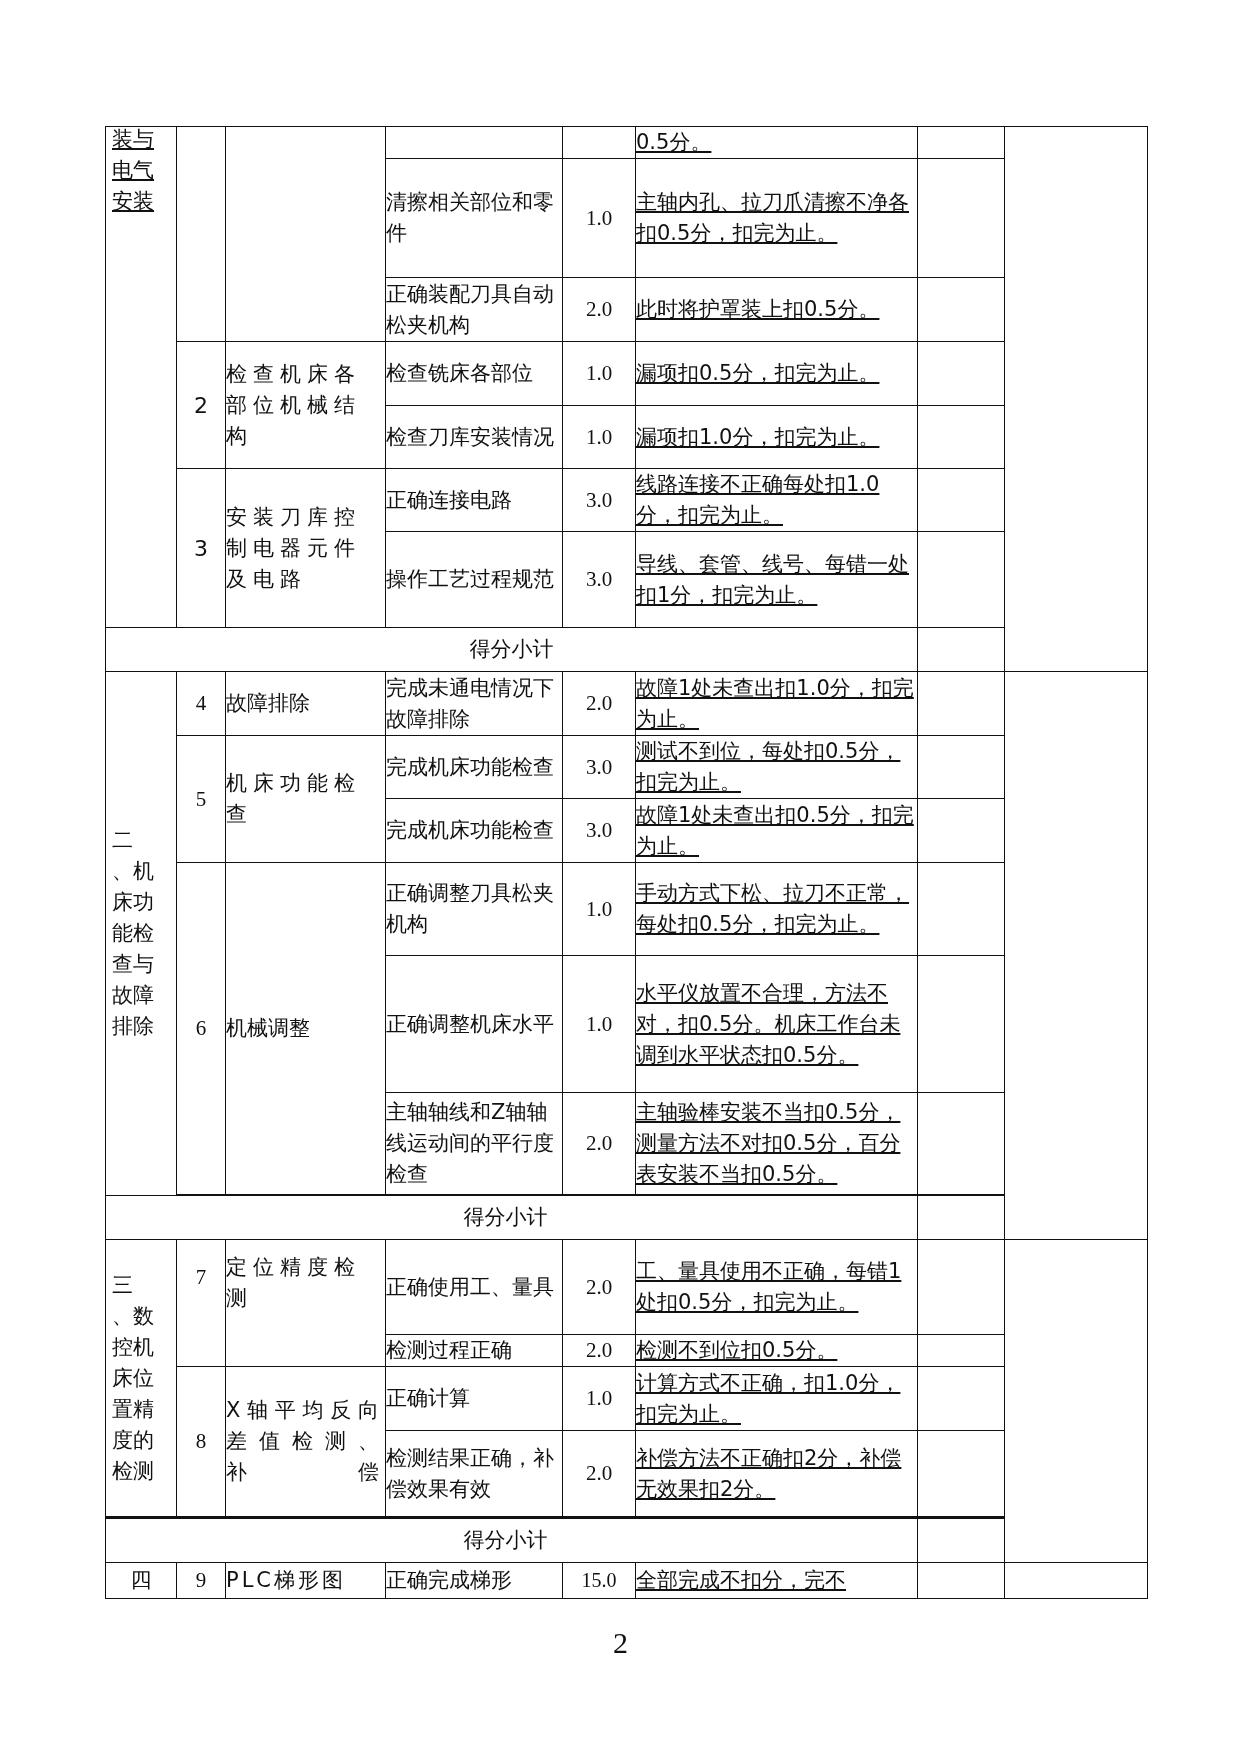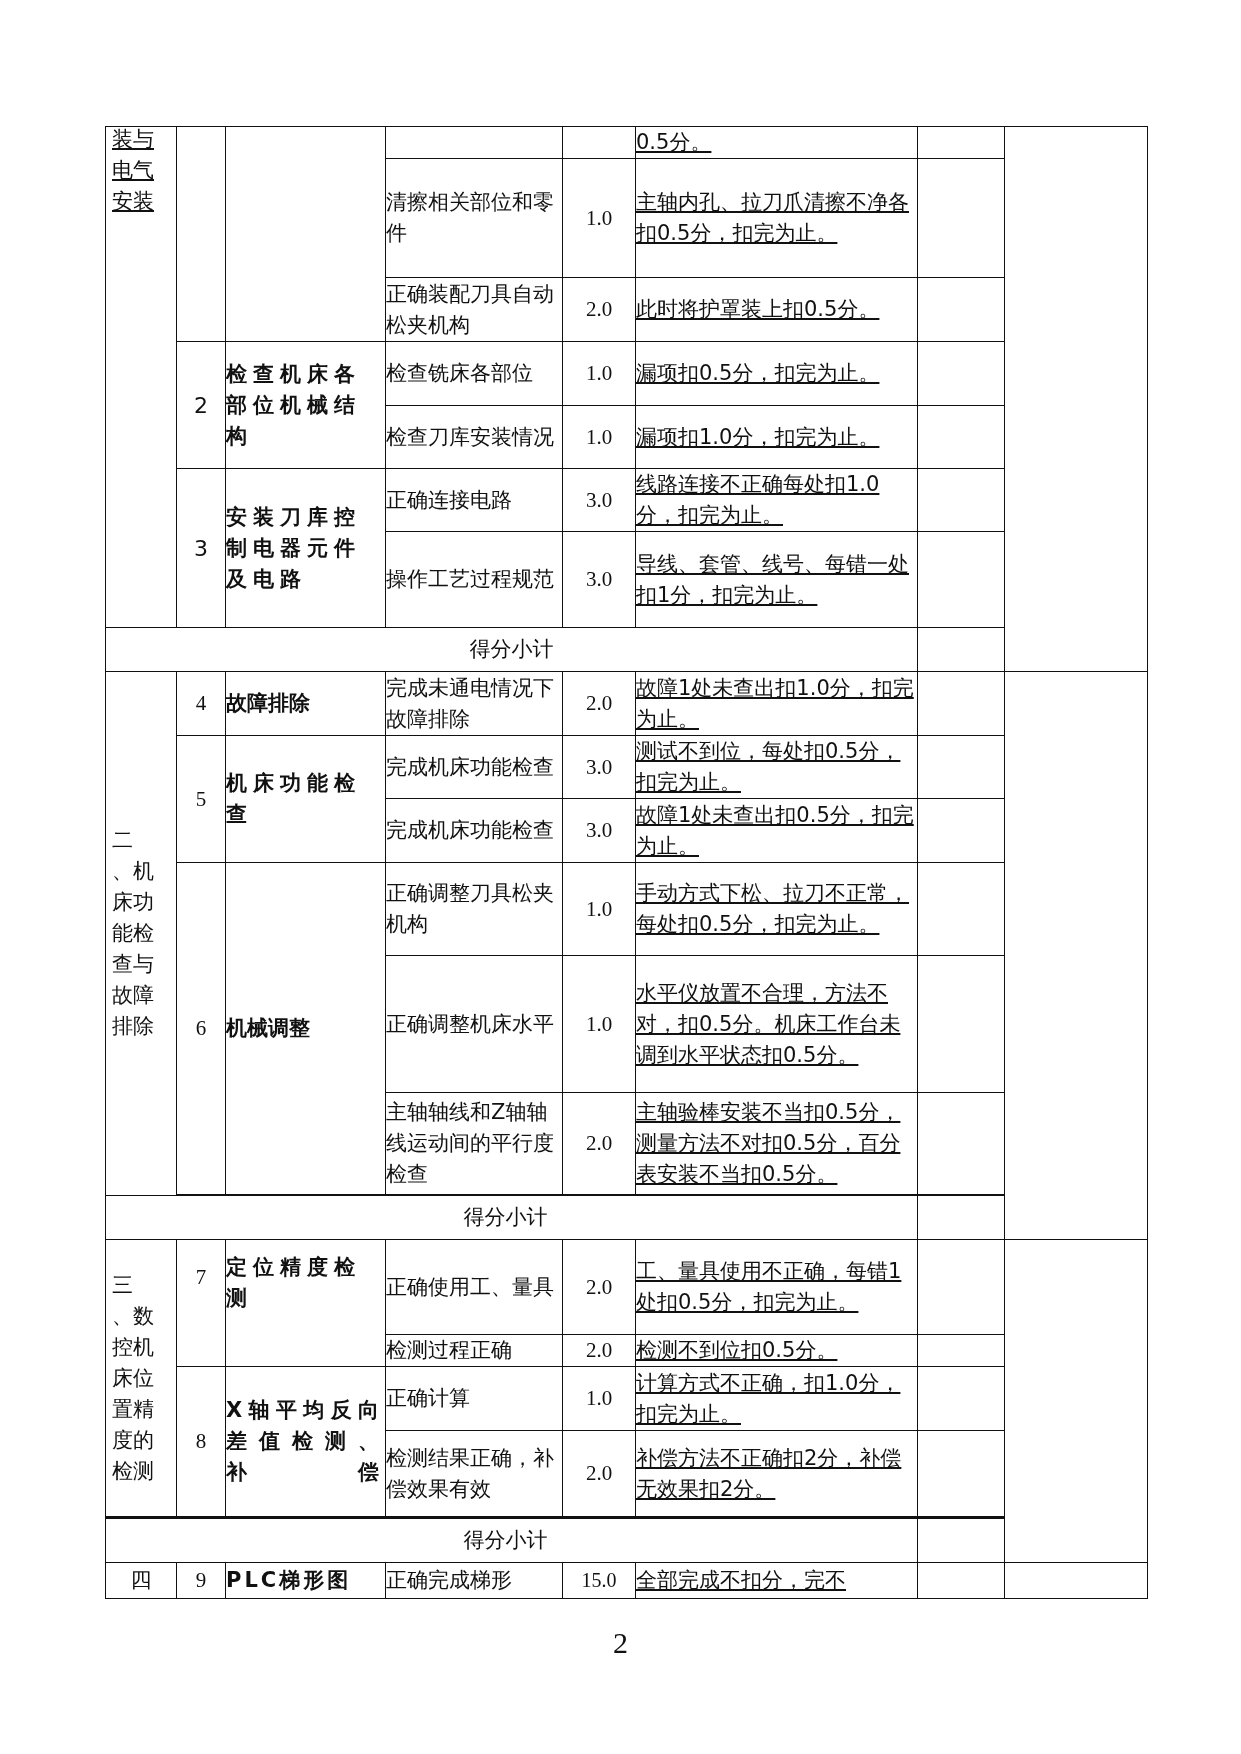--- a/index.html
+++ b/index.html
@@ -6,21 +6,21 @@
   body { width: 1241px; height: 1754px; position: relative; overflow: hidden;
          font-family: "DejaVu Sans", sans-serif; color: #111; }
   table.grid { position: absolute; left: 105px; top: 126px; border-collapse: collapse;
                table-layout: fixed; width: 1042px; }
   table.grid td { border: 1.6px solid #111; padding: 0; vertical-align: middle;
                   font-size: 21px; line-height: 31px; overflow: hidden; }
   td.cat { text-align: center; padding: 0 6px; line-height: 36px; }
   td.cat.top { vertical-align: top; text-decoration: underline; }
   td.num { text-align: center; font-family: "Liberation Serif", serif; font-size: 19px; }
   td.num.sans { font-family: "DejaVu Sans", sans-serif; font-size: 22px; }
-  td.item { padding: 0 10px; letter-spacing: 6px; line-height: 31px; font-weight: bold; }
+  td.item { padding: 0 10px; letter-spacing: 6px; line-height: 31px; }
   td.crit { vertical-align: top; padding: 1px 10px 0 11px; }
   td.score { text-align: center; font-family: "Liberation Serif", serif; font-size: 18px; }
   td.rule { vertical-align: top; padding: 1px 10px 0 11px; text-decoration: underline; }
   td.blank { }
   td.subtotal { text-align: center; padding-right: 24px; vertical-align: top; padding-top: 1px; }
   tr.thick-top td { border-top-width: 3px; }
   .page-num { position: absolute; left: 0; width: 1241px; top: 1626px; text-align: center;
               font-family: "Liberation Serif", serif; font-size: 30px; }
 </style>
 </head>

